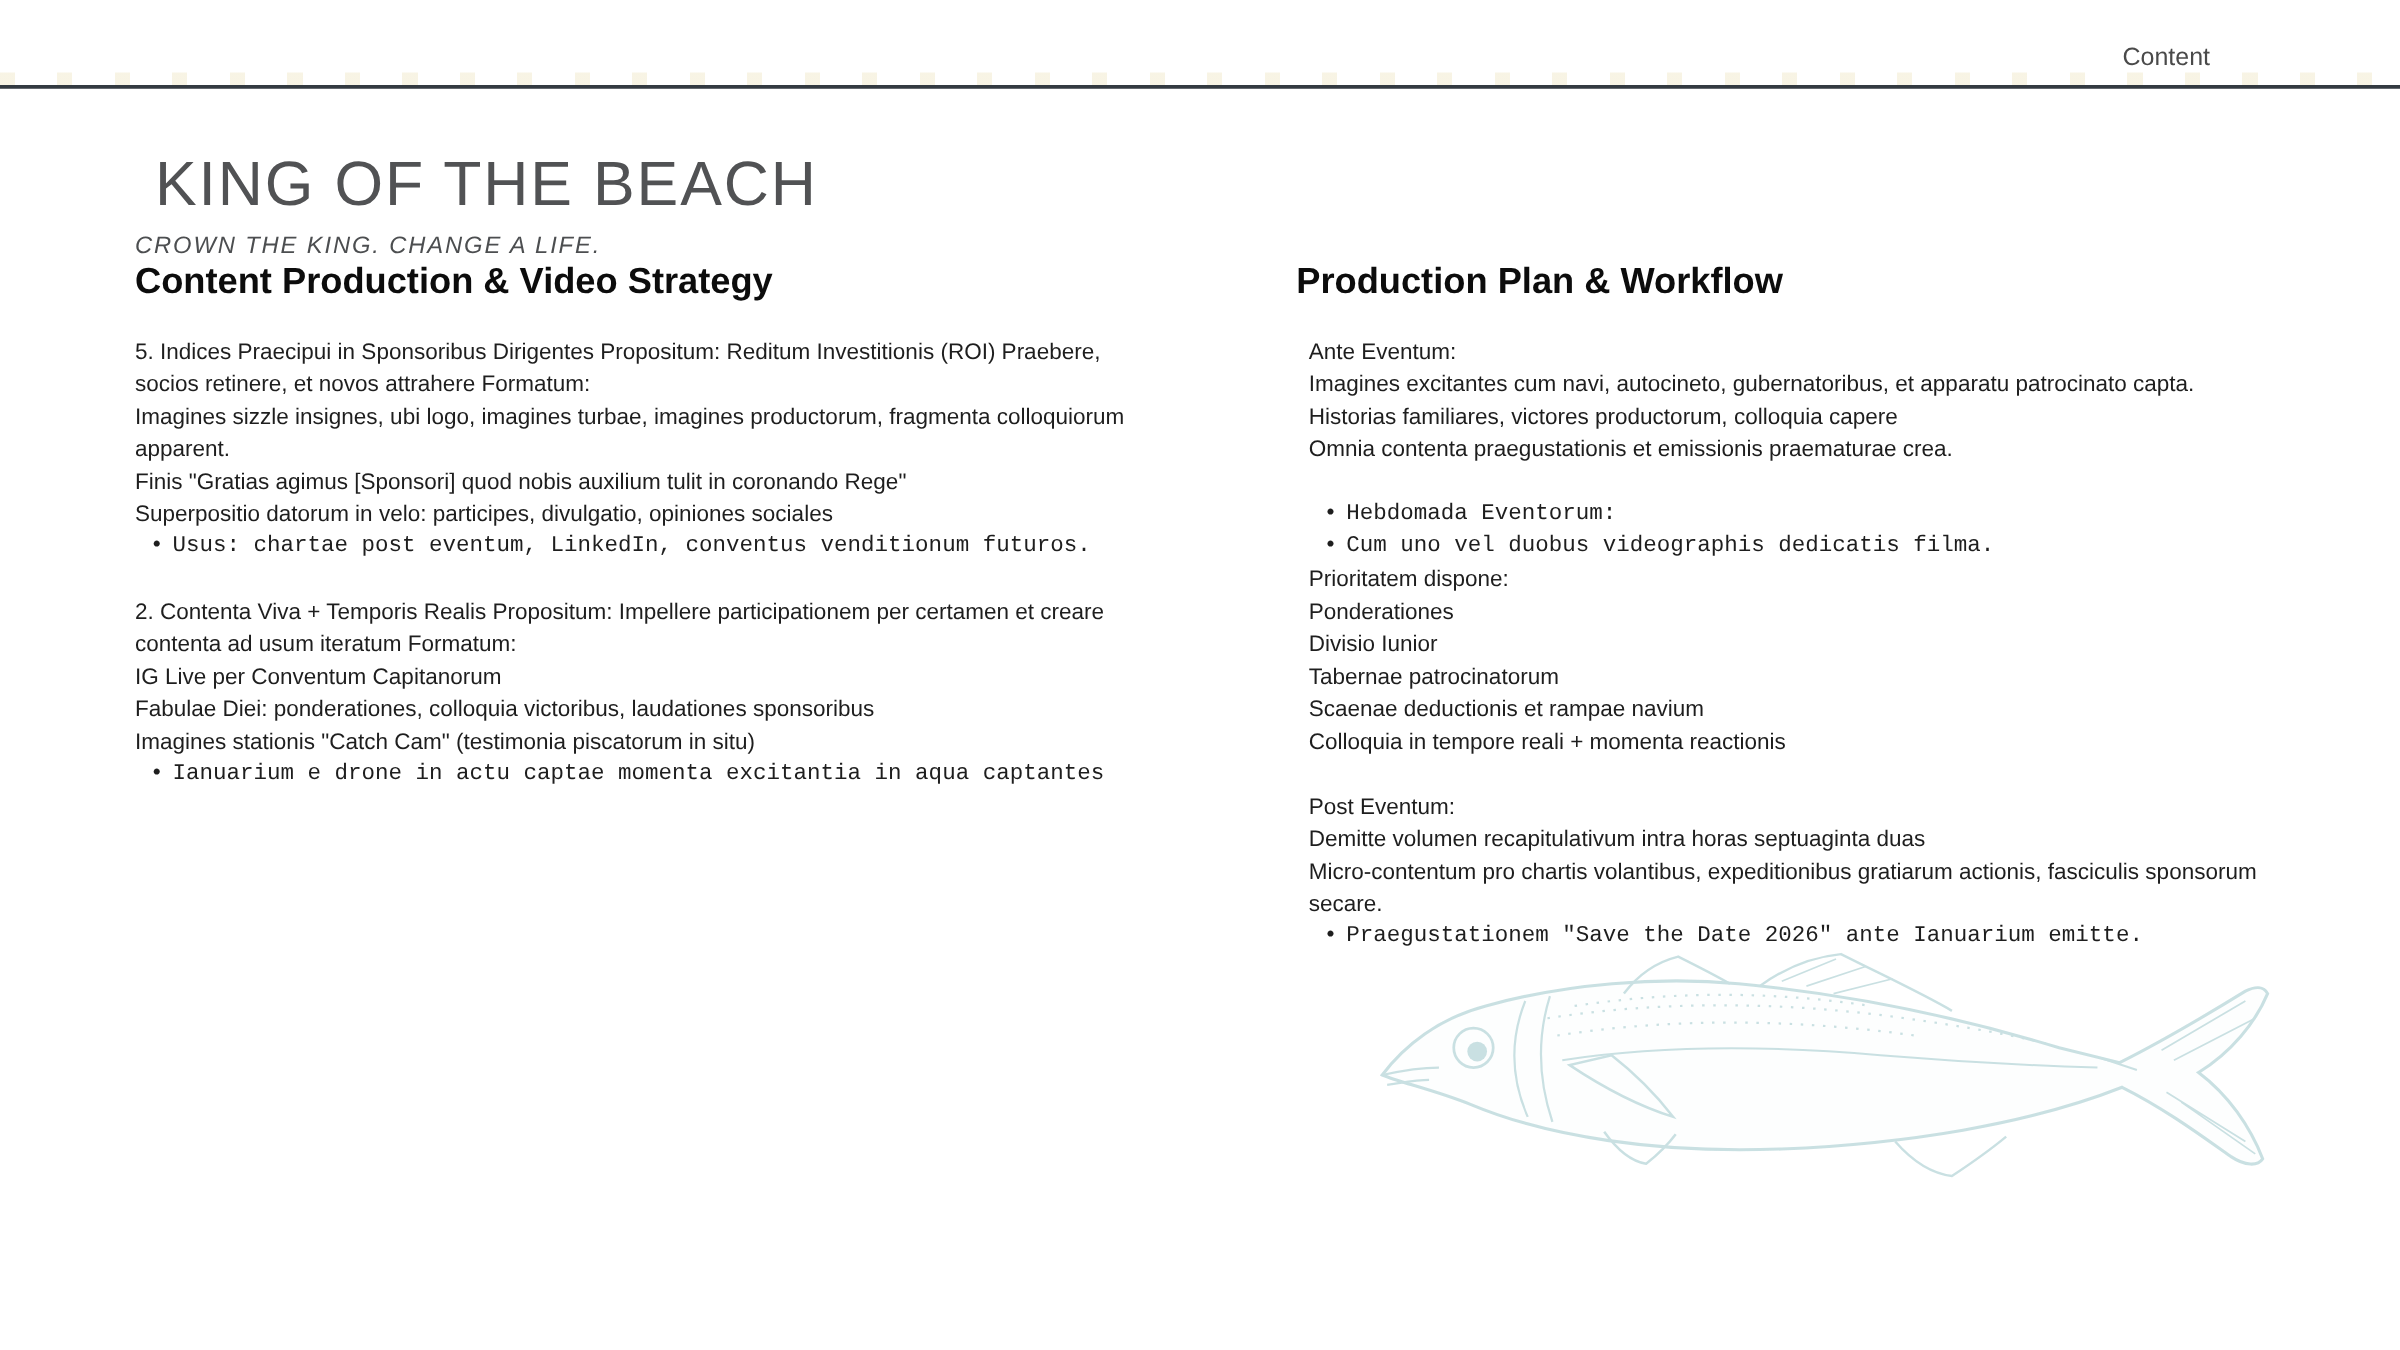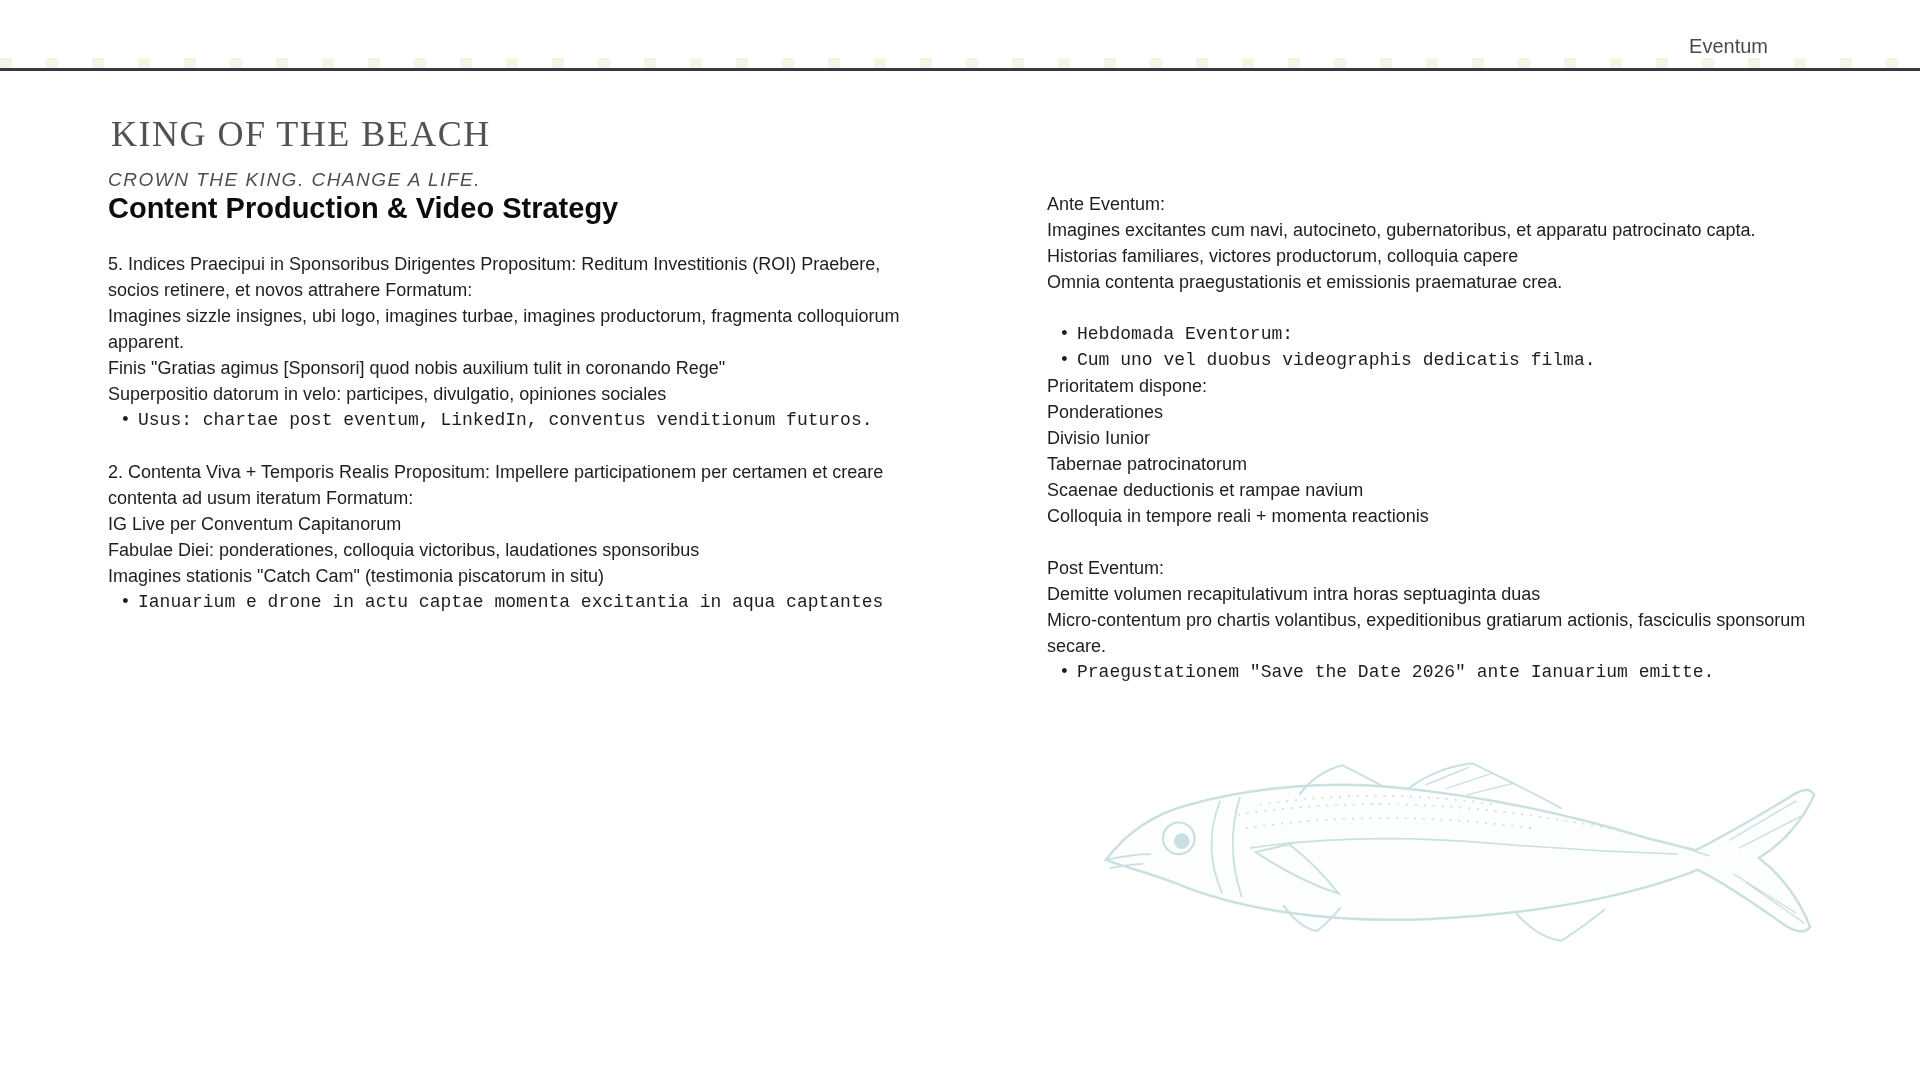--- a/index.html
+++ b/index.html
@@ -31,22 +31,22 @@
     font-size:20px;color:#4a4a4a;cursor:pointer;
   }
   
   .fish{
     position:absolute;left:1090px;top:748px;
     width:730px;height:220px;z-index:0;opacity:.95;
   }
   
   .content{position:relative;z-index:1;padding:37px 0 0 108px;}
   .title{
-    margin:3px;font-size:36px;font-weight:300;letter-spacing:1.5px;
-    color:#515254;line-height:46px;font-family:Liberation Serif, serif;
+    margin:16px;font-size:50px;font-weight:300;letter-spacing:1.5px;
+    color:#515254;line-height:46px;
   }
   .subtitle{margin-top:12px;font-size:19px;letter-spacing:1.5px;color:#4c4e50;font-style:italic;}
   .cols{display:flex;}
   .col-left{width:800px;margin-right:129px;flex:0 0 auto;}
   .col-right{width:773px;flex:0 0 auto;}
   .col-heading{
     margin:0 0 26px 0;font-size:29px;font-weight:700;color:#0c0c0c;
     line-height:34px;
   }
   .body{font-size:18px;line-height:26px;color:#1e1e1e;}
@@ -57,21 +57,21 @@
   .blist li{position:relative;min-height:26px;font-family:Liberation Mono, monospace;}
   .blist li::before{content:"\2022";position:absolute;left:-18px;color:#1e1e1e;}
 </style>
 </head>
 <body>
 
 <div class="page" style="--fish-color: #c7dfe1; --top-line-color: #333a41; --pattern-color: #f6f1de;">
 
   <header class="topbar">
     <div class="pattern-strip"></div>
-    <span class="agenda">Eventum</span>
+    <span class="agenda">Content</span>
   </header>
 
   <svg class="fish" viewBox="0 0 740 220" fill="none" xmlns="http://www.w3.org/2000/svg">
 
     <path d="M 16 112 C 34 88, 62 66, 100 56 C 165 38, 240 32, 305 38 C 390 46, 480 64, 565 90 L 614 102
              C 650 84, 690 60, 716 44 C 724 40, 731 40, 734 46 C 724 70, 704 94, 678 110
              C 702 128, 720 154, 730 180 C 726 186, 716 186, 704 178 C 684 164, 652 140, 616 122
              C 540 152, 440 168, 340 172 C 240 176, 150 162, 88 136 C 58 124, 30 118, 16 112 Z" stroke="var(--fish-color)" stroke-width="2.5" fill="#fdfefe"></path>
 
     <path d="M 212 46 C 224 30, 240 20, 256 16 C 268 22, 284 30, 298 38" stroke="var(--fish-color)" stroke-width="2"></path>
@@ -124,20 +124,21 @@
               <div class="line">IG Live per Conventum Capitanorum</div>
               <div class="line">Fabulae Diei: ponderationes, colloquia victoribus, laudationes sponsoribus</div>
               <div class="line">Imagines stationis "Catch Cam" (testimonia piscatorum in situ)</div>
             </div>
             <ul class="blist">
               <li>Ianuarium e drone in actu captae momenta excitantia in aqua captantes</li>
             </ul>
           </div>
       </section>
       <section class="col-right">
+        <h2 class="col-heading">Production Plan &amp; Workflow</h2>
         <div class="body indented">
             <div class="pblock">
               <div class="line">Ante Eventum:</div>
               <div class="line">Imagines excitantes cum navi, autocineto, gubernatoribus, et apparatu patrocinato capta.</div>
               <div class="line">Historias familiares, victores productorum, colloquia capere</div>
               <div class="line">Omnia contenta praegustationis et emissionis praematurae crea.</div>
             </div>
             <div class="gap"></div>
             <ul class="blist">
               <li>Hebdomada Eventorum:</li>

